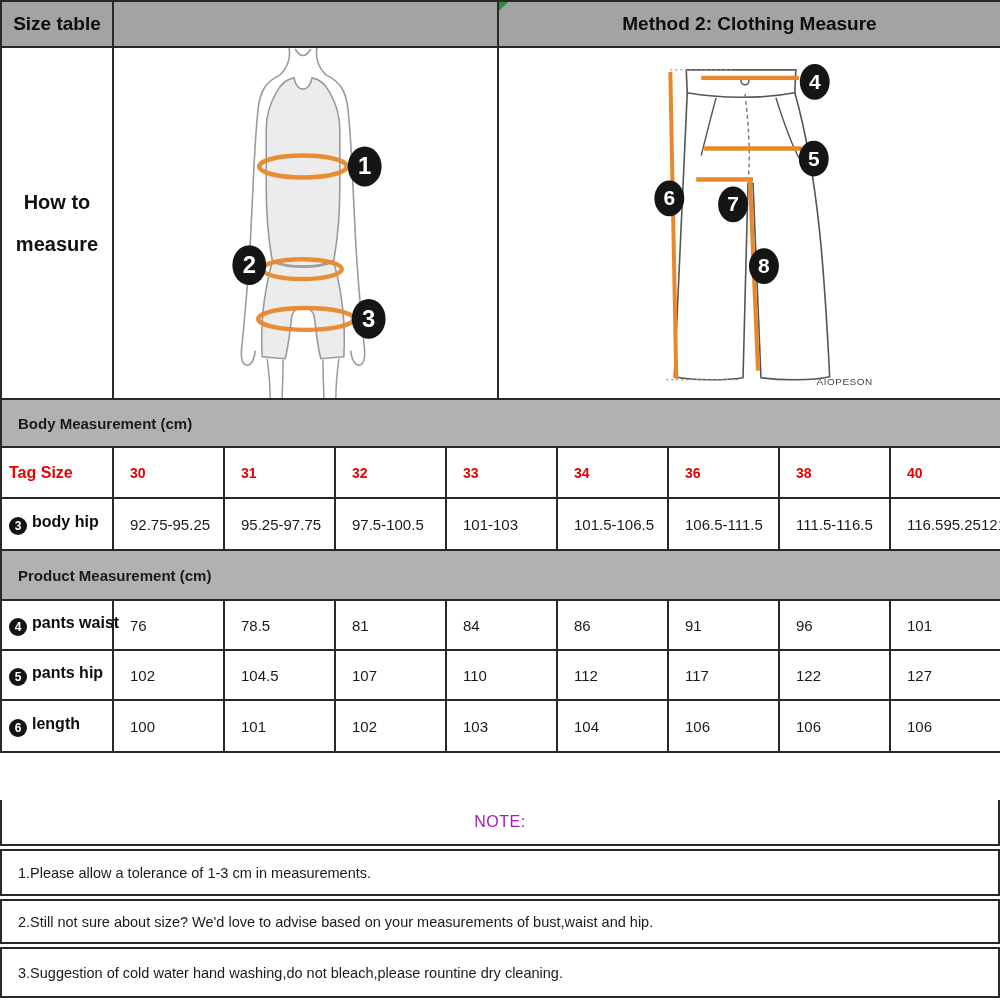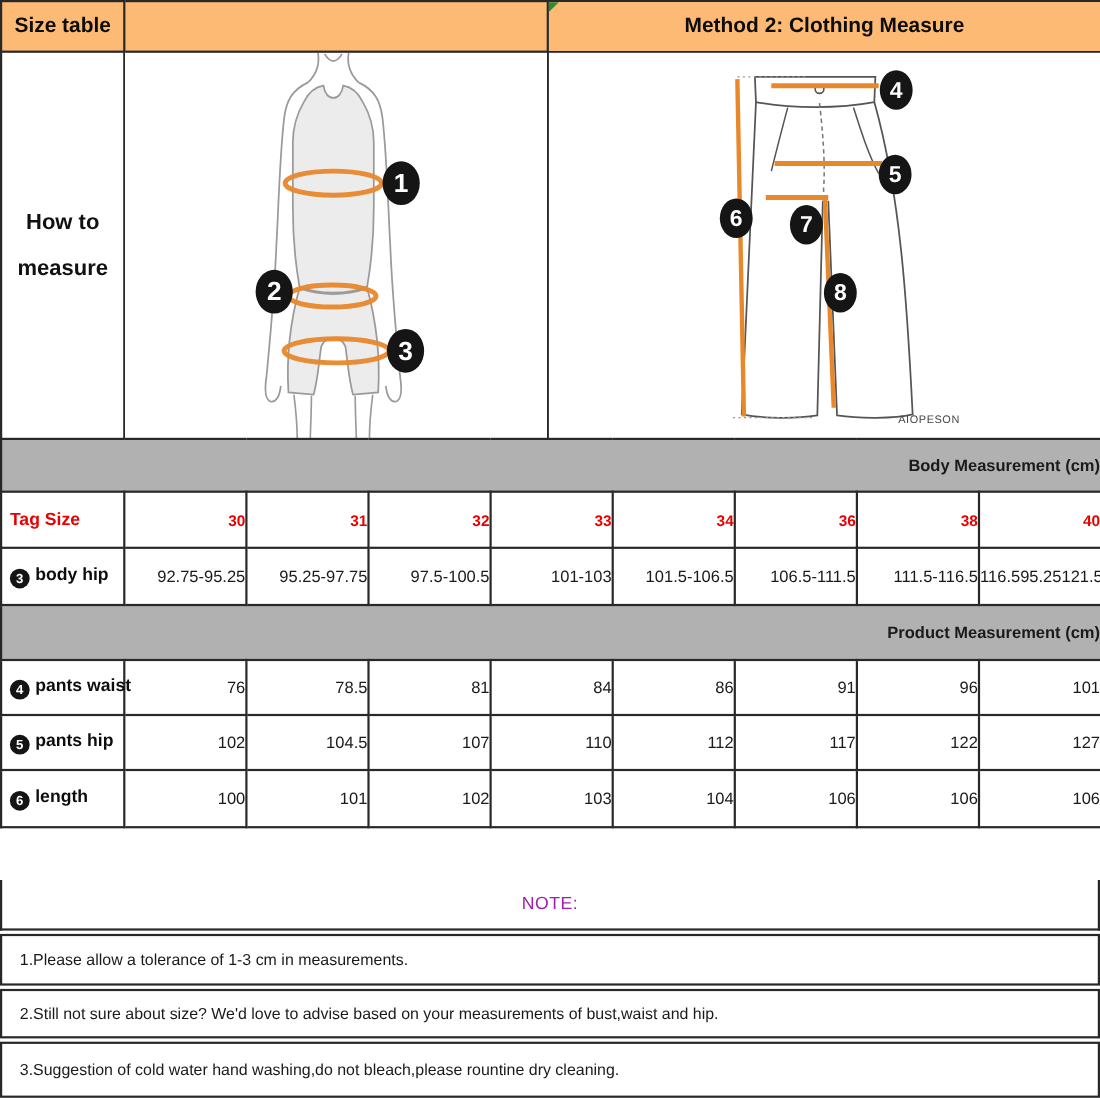--- a/index.html
+++ b/index.html
@@ -7,33 +7,33 @@
   .page {
     position: relative; width: 1000px; height: 1000px; background: #fff;
     font-family: "Liberation Sans", "DejaVu Sans", sans-serif; color: #111;
     overflow: hidden;
   }
   table { border-collapse: collapse; table-layout: fixed; }
   td { border: 2px solid #282828; padding: 0; vertical-align: middle; }
 
   
   .top-table { position: absolute; top: 0; left: 0; width: 1000px; height: 398px; }
-  .top-table .hdr td { background: #fdba74; height: 46px; text-align: center;
+  .top-table .hdr td { background: #a3a3a3; height: 46px; text-align: center;
     font-weight: bold; font-size: 19px; color: #0d0d0d; }
   .fig-cell { position: relative; background: #fff; }
   .fig-cell svg { display: block; }
   .htm-cell { text-align: center; font-weight: bold; font-size: 20px; margin-left: 27px; }
   .htm-cell .line { display: block; line-height: 42px; }
   .green-corner { position: absolute; top: 0; left: 0; width: 0; height: 0;
     border-top: 9px solid #2e8b2e; border-right: 9px solid transparent; }
   .m2-cell { position: relative; }
 
   
   .meas-table { position: absolute; top: 398px; left: 0; width: 1000px; }
-  .meas-table td { text-align: right; font-size: 15px; color: #1a1a1a; }
+  .meas-table td { text-align: left; font-size: 15px; color: #1a1a1a; padding-left: 16px; }
   .bar { background: #b1b1b1; font-weight: bold; font-size: 19px; color: #0d0d0d; }
   tr.bar-row { height: 48px; }
   tr.bar-row2 { height: 50px; }
   tr.tag-row { height: 51px; }
   tr.tag-row td { color: #e60000; font-weight: bold; font-size: 14px; }
   tr.tag-row td.rowlabel { font-size: 16px; }
   tr.r49 { height: 49px; } tr.r50 { height: 50px; } tr.r52 { height: 52px; }
   td.rowlabel { text-align: left; padding-left: 7px; font-weight: bold;
     font-size: 16px; color: #0d0d0d; white-space: nowrap; }
   .circ { display: inline-block; width: 18px; height: 18px; border-radius: 50%;

